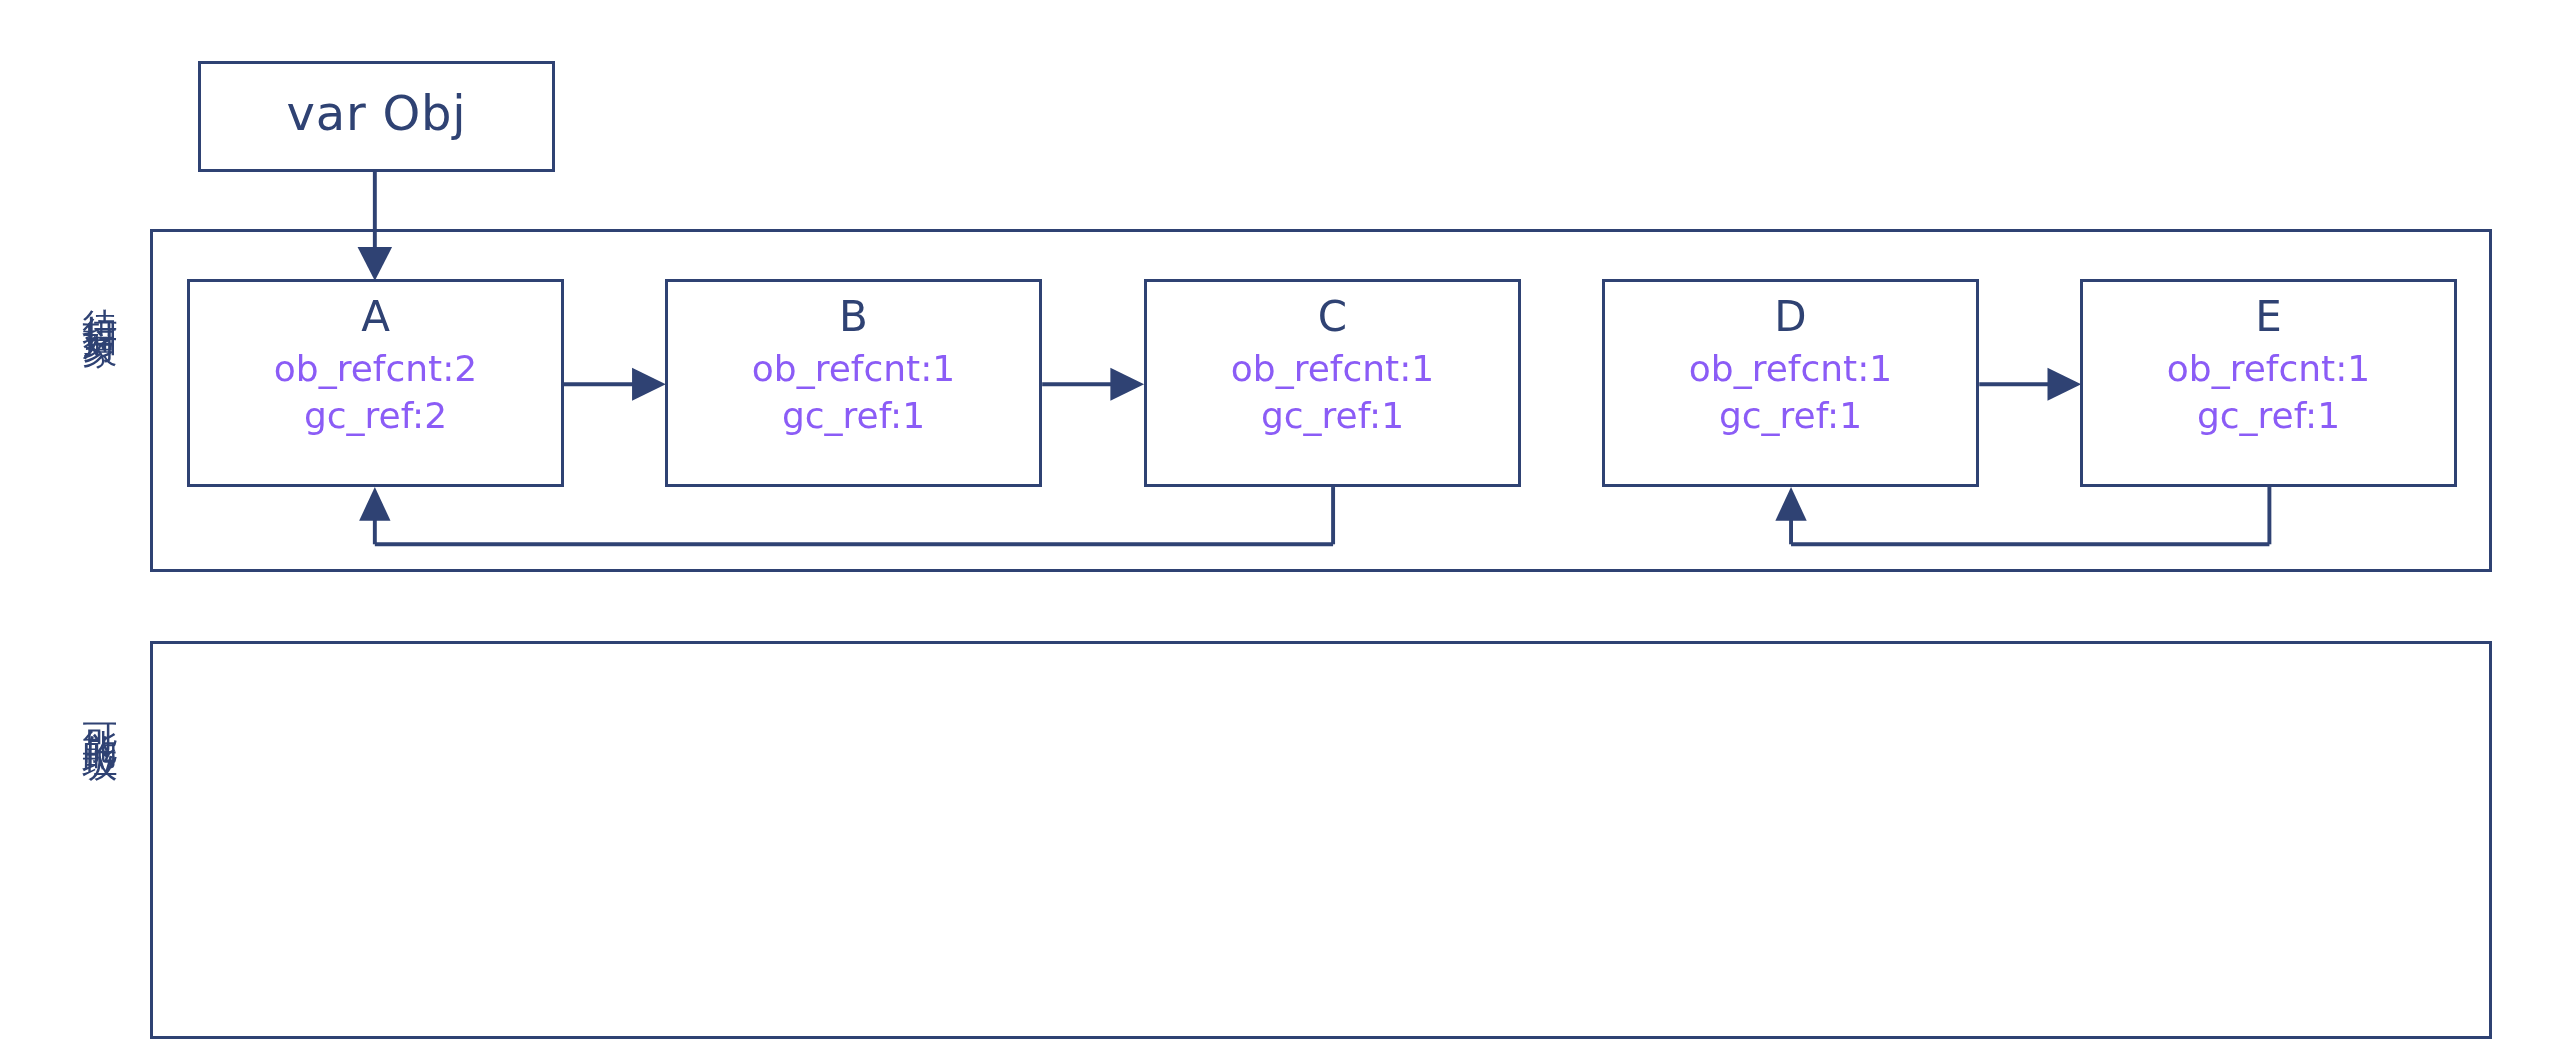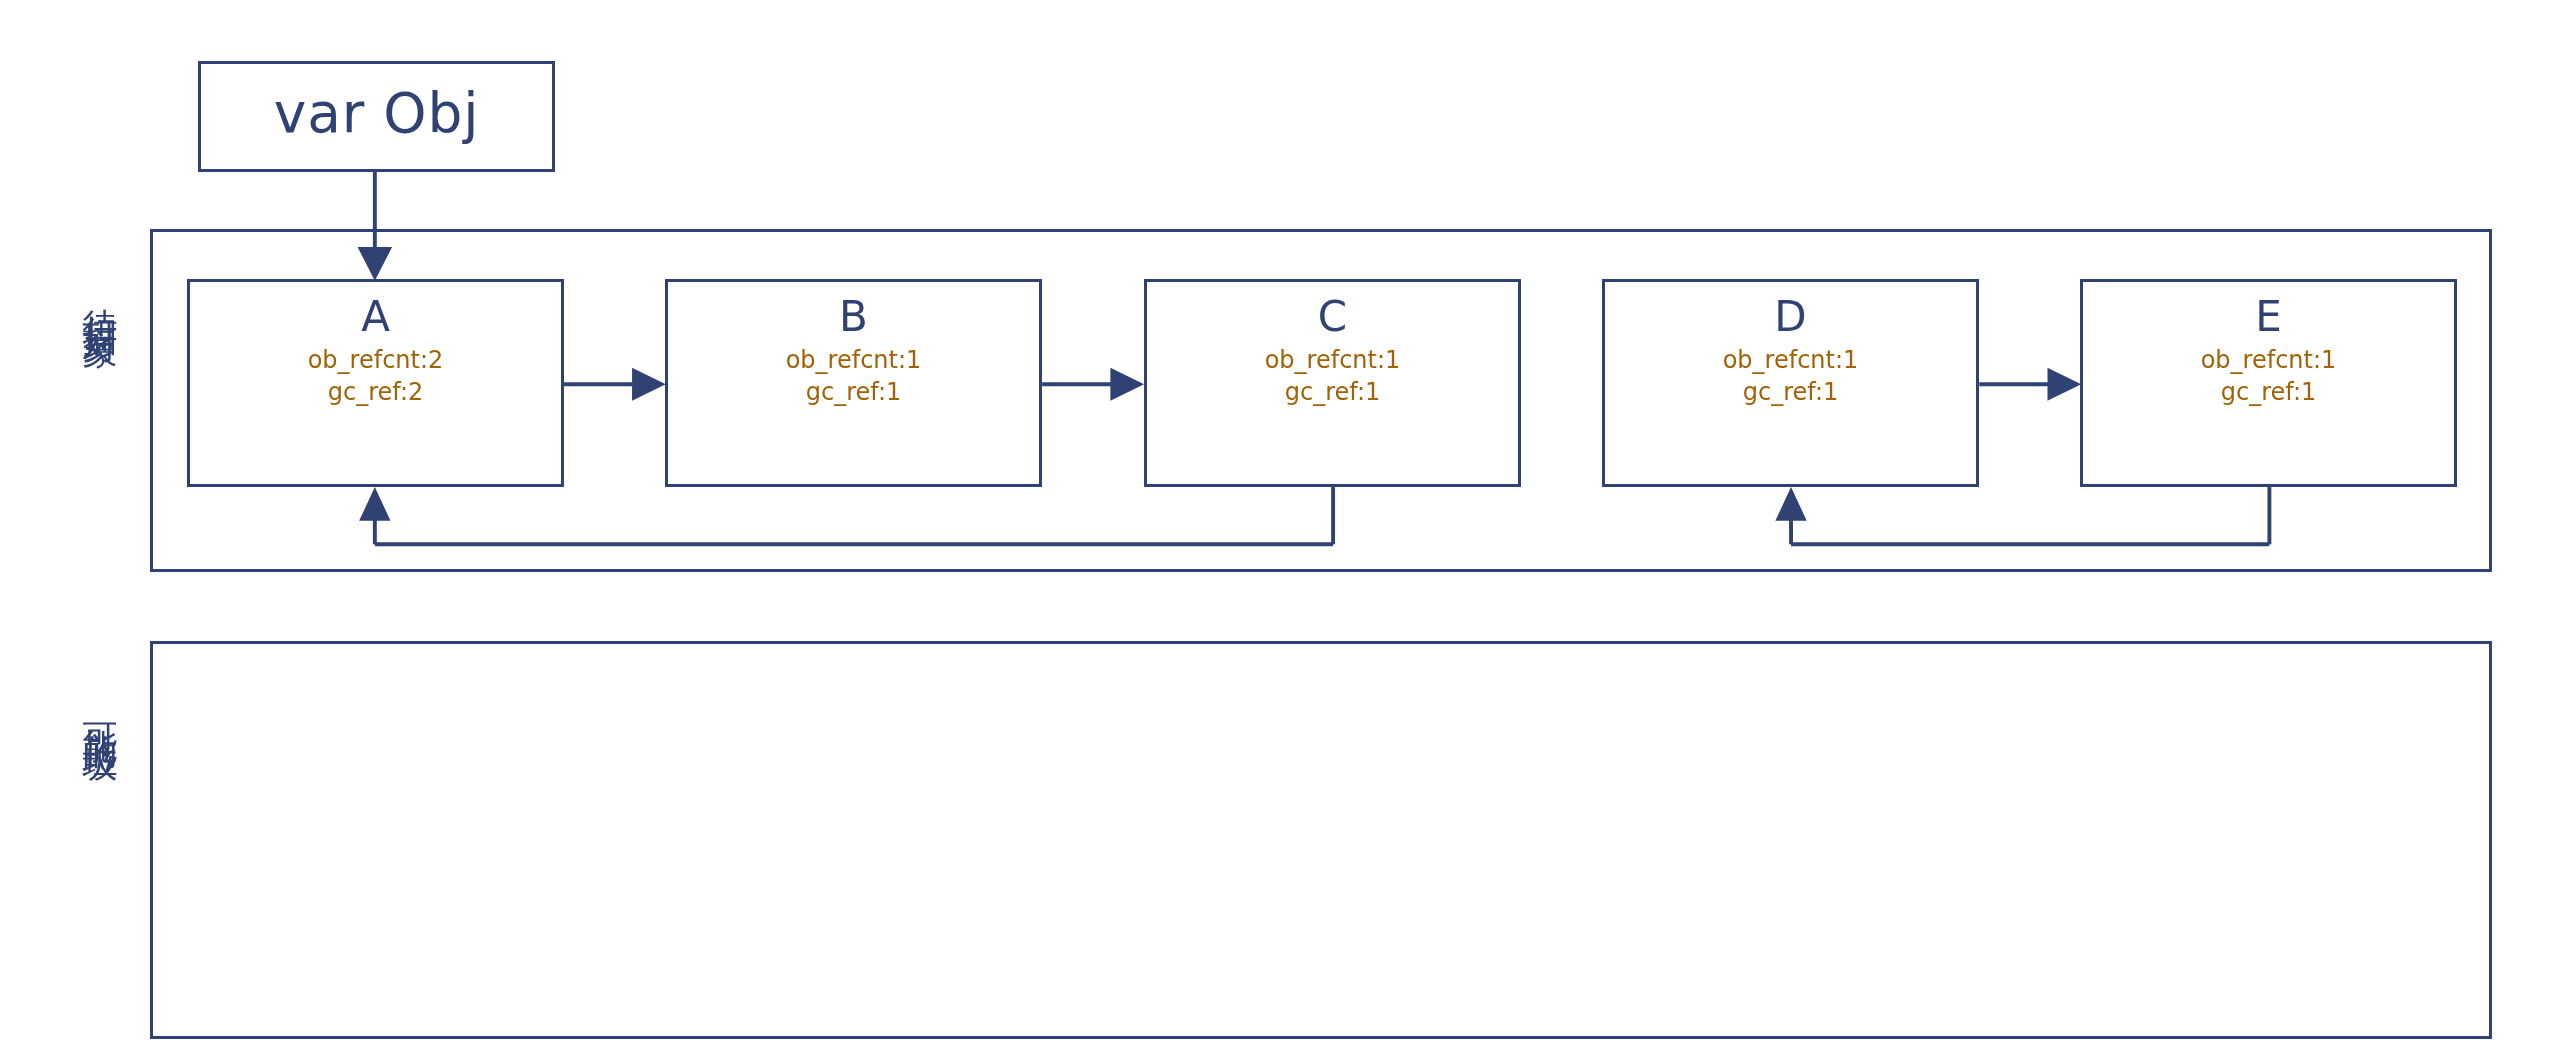--- a/index.html
+++ b/index.html
@@ -39,21 +39,21 @@
   #var-obj-box {
     left: 198px;
     top: 61px;
     width: 357px;
     height: 111px;
     display: flex;
     align-items: center;
     justify-content: center;
   }
   #var-obj-box .node-title {
-    font-size: 55px;
+    font-size: 48px;
     color: #2f4273;
     letter-spacing: 0.8px;
     line-height: 1;
   }
 
   
   .node-box {
     width: 377px;
     height: 208px;
     top: 279px;
@@ -63,22 +63,22 @@
     justify-content: flex-start;
     padding-top: 12.5px;
   }
   .node-title {
     font-size: 42px;
     color: #2f4273;
     line-height: 1.05;
     margin-bottom: 6.3px;
   }
   .node-line {
-    font-size: 24px;
-    color: #a16207;
+    font-size: 36px;
+    color: #8b5cf6;
     line-height: 1.32;
     white-space: pre;
   }
 
   #node-A { left: 187px; }
   #node-B { left: 665px; }
   #node-C { left: 1144px; }
   #node-D { left: 1602px; }
   #node-E { left: 2080px; }
 

